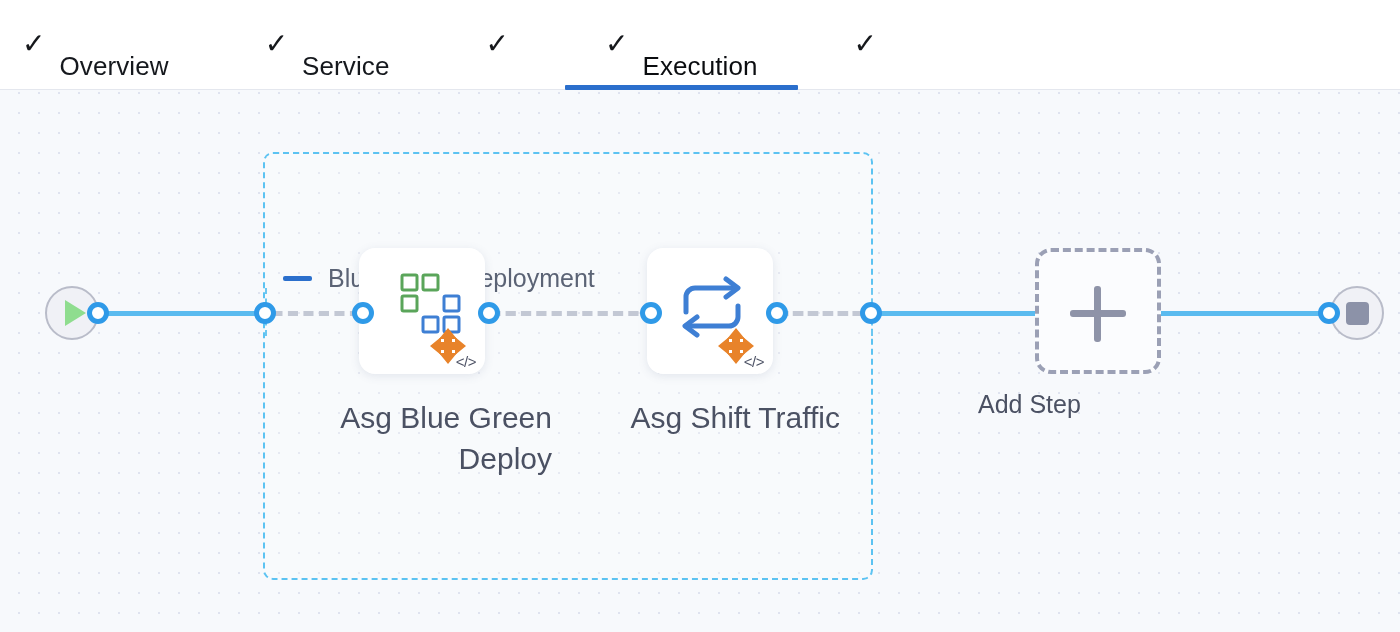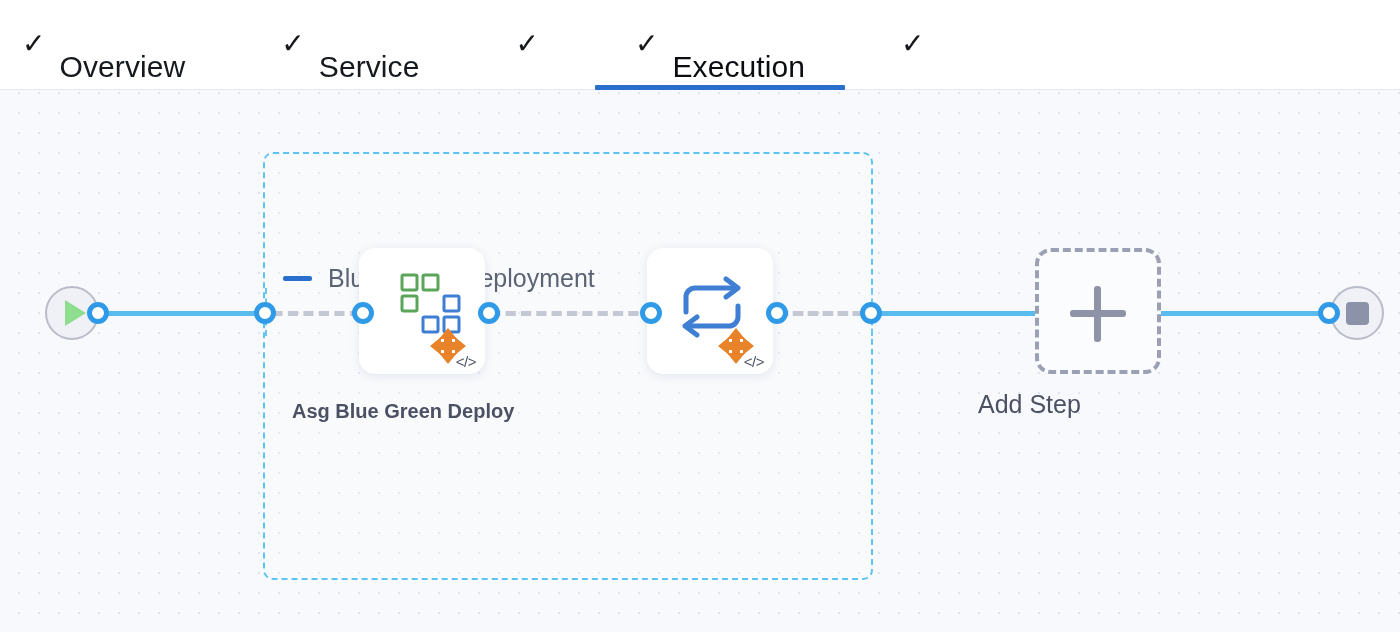--- a/index.html
+++ b/index.html
@@ -52,21 +52,21 @@
   .tab:last-child { margin-right: 0; }
   .tab .check {
     font-size: 28px;
     line-height: 1;
     color: #16181c;
     font-weight: 500;
     display: inline-block;
     transform: translateY(-1px);
   }
   .tab .tab-label {
-    font-size: 30px;
+    font-size: 26px;
     color: #15181d;
     letter-spacing: 0.1px;
     white-space: nowrap;
     margin-top: 43px;
   }
   .tab.active .tab-label {
     font-weight: normal;
     color: #0b0d10;
   }
   .tab.active .underline {
@@ -207,27 +207,26 @@
     letter-spacing: -0.5px;
   }
   .step-icon {
     position: absolute;
     left: 0; top: 0;
     width: 126px;
     height: 126px;
   }
   .step-label {
     position: absolute;
-    font-size: 20px;
+    font-size: 30px;
     color: #4b5163;
-    text-align: left;
+    text-align: right;
     line-height: 1.35;
     width: 260px;
     z-index: 5;
-    font-weight: bold;
   }
 
   
   .add-step {
     position: absolute;
     left: 1035px;
     top: 158px;
     width: 126px;
     height: 126px;
     border: 4px dashed #9ba0b5;
@@ -361,20 +360,21 @@
           <path d="M89 80 l9 11 h-5 v7 h-8 v-7 h-5 z"></path>
           <path d="M89 116 l9 -11 h-5 v-7 h-8 v7 h-5 z"></path>
           <path d="M71 98 l11 -9 v5 h7 v8 h-7 v5 z"></path>
           <path d="M107 98 l-11 -9 v5 h-7 v8 h7 v5 z"></path>
         </g>
       </svg>
       <span class="code-glyph">&lt;/&gt;</span>
     </div>
     <div class="port" style="left:640px; top:212px;"></div>
     <div class="port" style="left:766px; top:212px;"></div>
+    <div class="step-label" style="left:580px; top:308px;">Asg Shift Traffic</div>
 
     <div class="port" style="left:860px; top:212px;"></div>
 
     <div class="group-header">
       <span class="collapse-icon"></span>
       <span class="group-title">Blue Green Deployment</span>
     </div>
 
     <div class="add-step">
       <span class="plus-h"></span>

